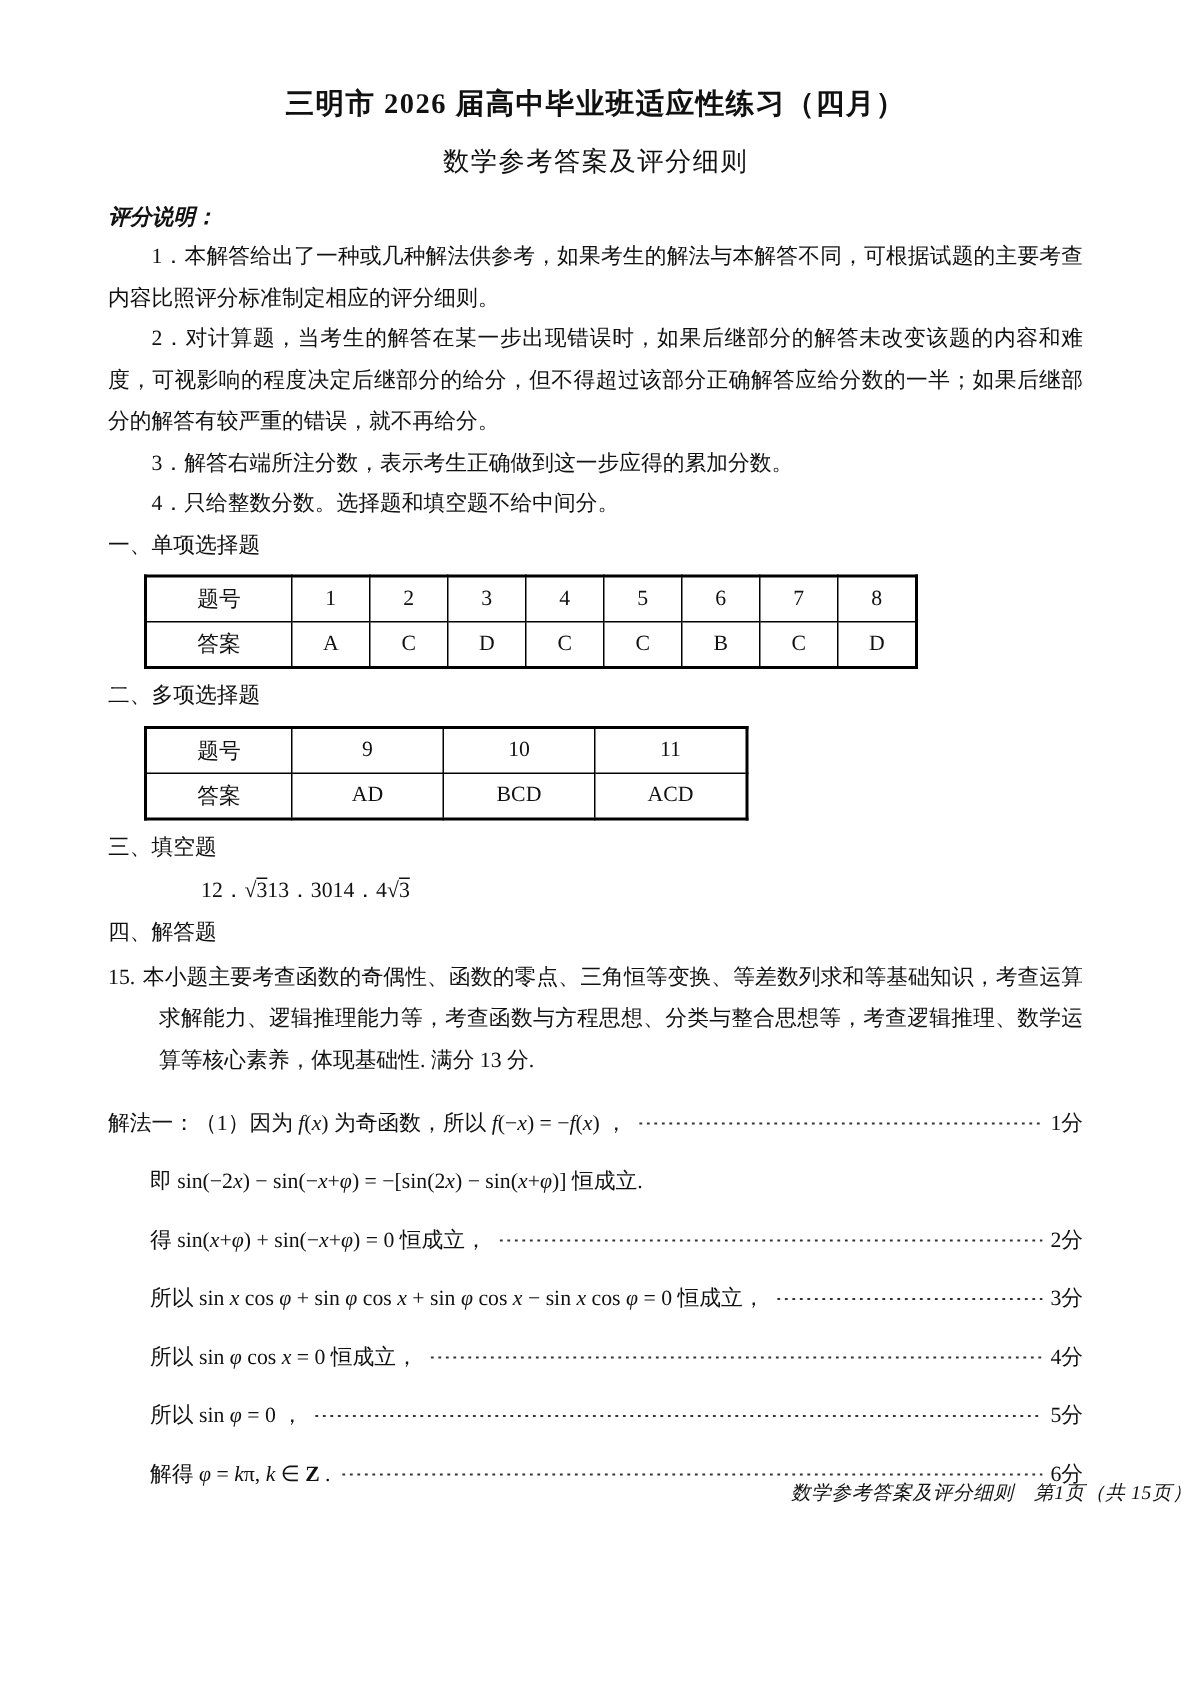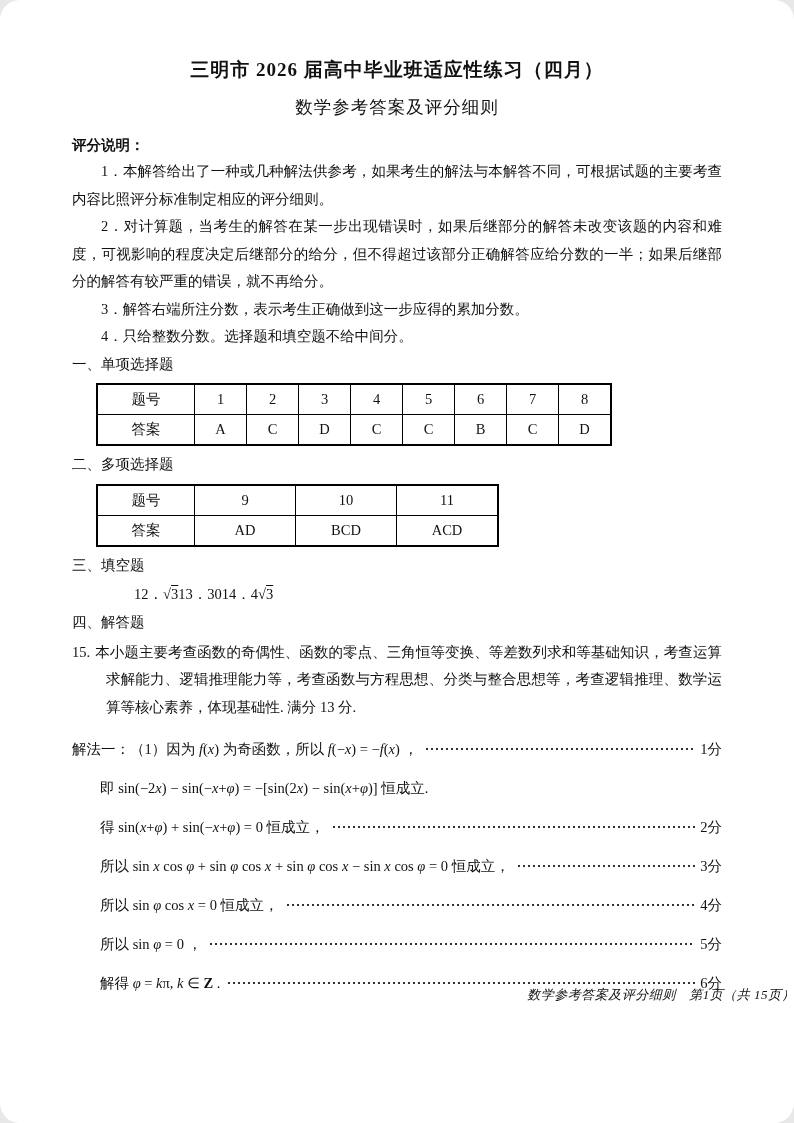--- a/index.html
+++ b/index.html
@@ -8,41 +8,41 @@
     width: 794px;
     height: 1123px;
     margin: 0 auto;
     background: #ffffff;
     color: #111;
     font-family: "Liberation Serif", serif;
     font-size: 14.5px;
     box-sizing: border-box;
     padding: 56px 72px 0 72px;
     overflow: hidden;
-    border-radius: 20px;
   }
   .title {
     font-size: 19px;
     font-weight: bold;
     text-align: center;
     line-height: 28px;
     letter-spacing: 1px;
   }
   .subtitle {
     font-size: 17.5px;
     font-weight: normal;
     text-align: center;
     line-height: 26px;
     margin-top: 10px;
     letter-spacing: 1px;
   }
   .notes-heading {
     font-weight: bold;
     line-height: 26px;
     margin-top: 12px;
+    font-style: italic;
   }
   .note-para {
     line-height: 27.5px;
     text-align: justify;
     text-indent: 2em;
   }
   .section-heading {
     line-height: 27.5px;
   }
   table.ans-table {

